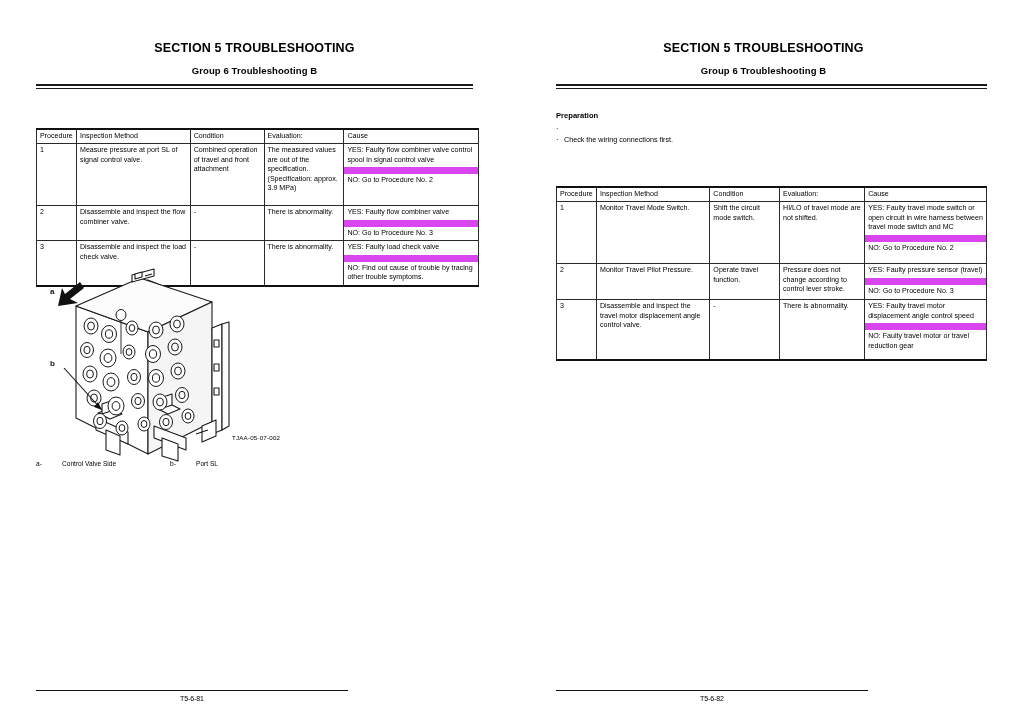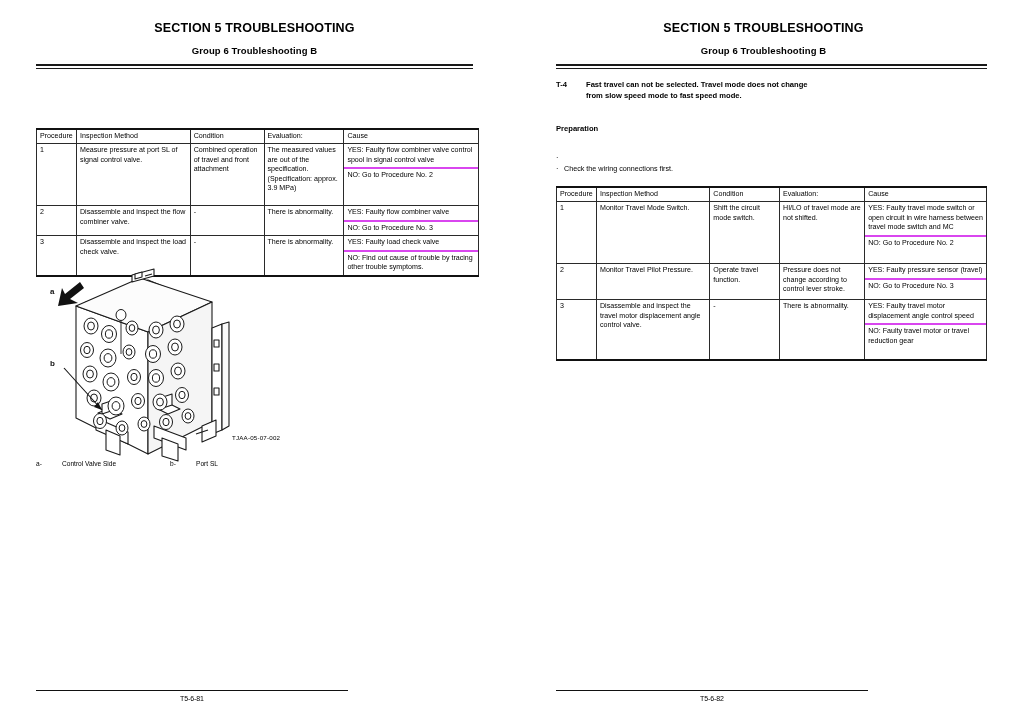--- a/index.html
+++ b/index.html
@@ -22,21 +22,21 @@
   }
   .page {
     position: relative;
     width: 509px;
     height: 724px;
     box-sizing: border-box;
   }
 
   
   .page-header {
-    padding-top: 21px;
+    padding-top: 41px;
     text-align: center;
   }
   .section-title {
     font-size: 12.5px;
     font-weight: bold;
     letter-spacing: 0.15px;
   }
   .group-title {
     font-size: 9.5px;
     font-weight: bold;
@@ -67,21 +67,21 @@
     flex: 1;
   }
 
   
   .prep {
     margin: 22px 36px 0 36px;
   }
   .prep-title {
     font-size: 7.6px;
     font-weight: bold;
-    margin-bottom: 20px;
+    margin-bottom: 4px;
   }
   .prep-list {
     font-size: 7.2px;
     line-height: 1.45;
   }
   .prep-item {
     display: flex;
     margin-bottom: 1px;
   }
   .prep-bullet {
@@ -113,21 +113,21 @@
   }
   .cause-stack {
     padding: 0 !important;
     border: 1px solid #2a2a2a;
   }
   .cause-stack .yes,
   .cause-stack .no {
     padding: 2px 3px 2px 3px;
   }
   .cause-stack .no {
-    border-top: 2px solid #d946ef;
+    border-top: 7px solid #d946ef;
   }
 
   
   .table-left { position: absolute; left: 36px; top: 128px; width: 443px; }
   .table-right { position: absolute; left: 556px; top: 186px; width: 431px; }
   .page-right .table-right { left: 47px; }
 
   
   .figure {
     position: absolute;
@@ -379,24 +379,20 @@
   </div>
 
   <div class="page page-right">
 
     <div class="page-header">
       <div class="section-title">SECTION 5 TROUBLESHOOTING</div>
       <div class="group-title">Group 6 Troubleshooting B</div>
     </div>
     <div class="header-rule" style="margin-left:47px;margin-right:31px;"></div>
 
-    <div class="problem" style="margin-left:47px;margin-right:31px;">
-      <div class="problem-code">T-4</div>
-      <div class="problem-text" style="max-width:230px">Fast travel can not be selected. Travel mode does not change from slow speed mode to fast speed mode.</div>
-    </div>
 
     <div class="prep" style="margin-left:47px;margin-right:31px;">
       <div class="prep-title">Preparation</div>
       <div class="prep-list">
         <div class="prep-item">
           <span class="prep-bullet">·</span>
         </div>
         <div class="prep-item">
           <span class="prep-bullet">·</span>
           <span class="prep-body">Check the wiring connections first.</span>

